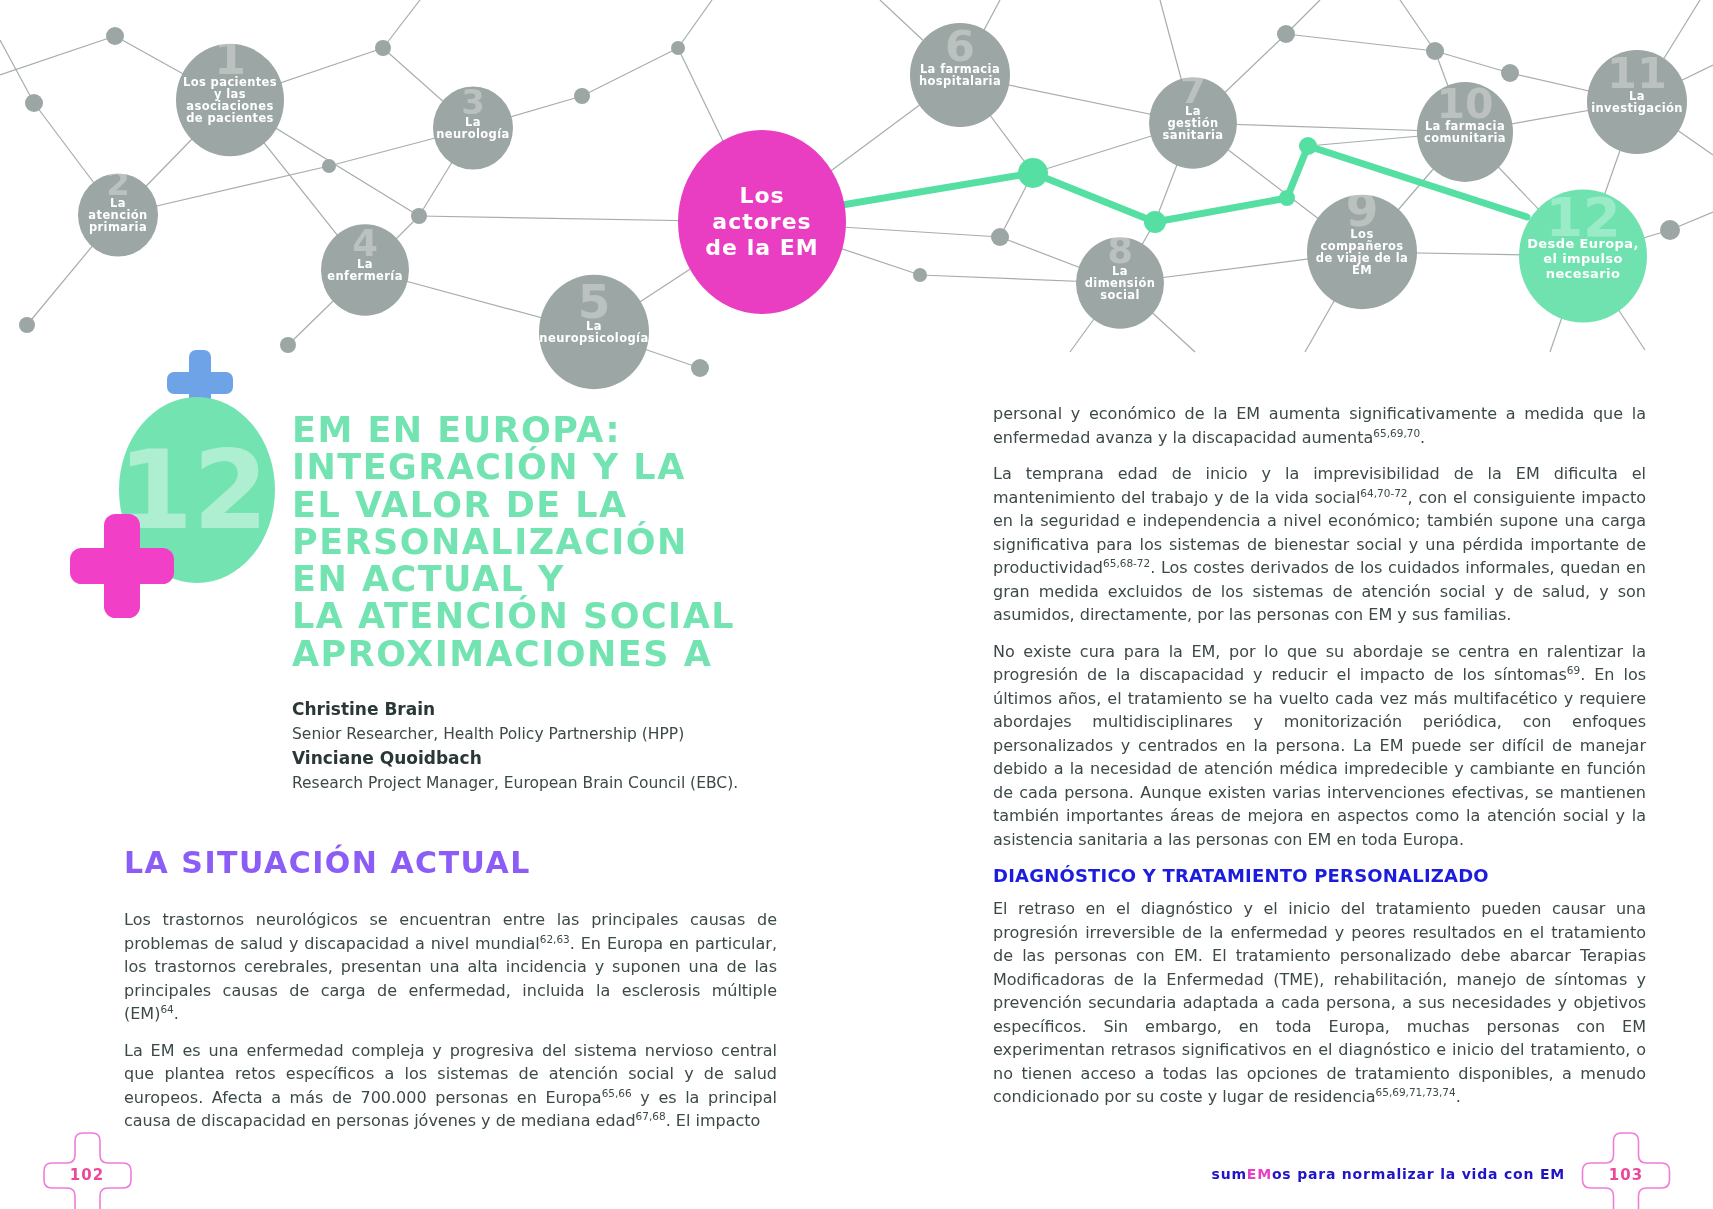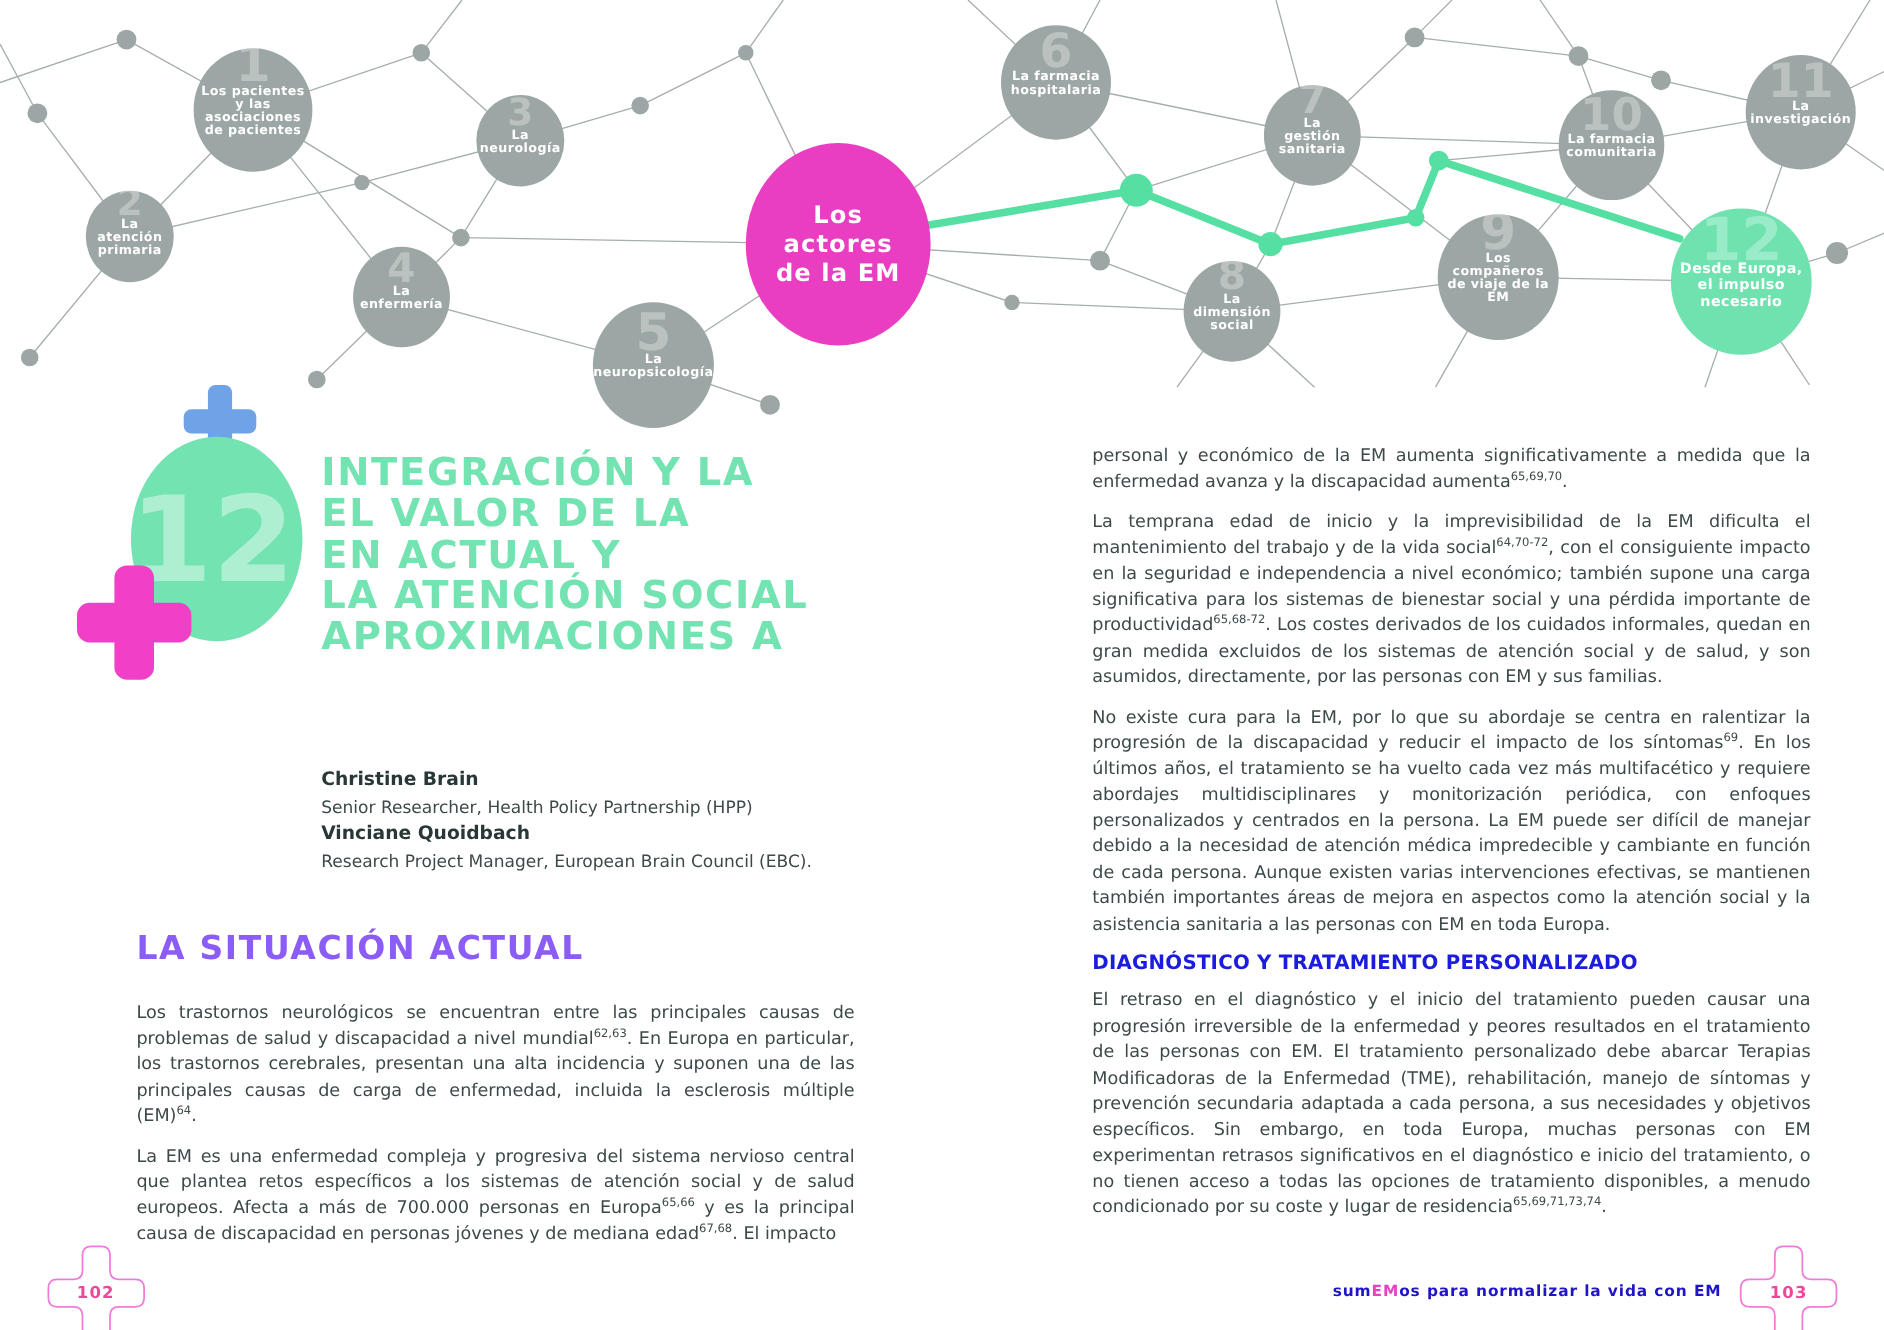--- a/index.html
+++ b/index.html
@@ -204,22 +204,24 @@
         <g fill="#F13FC8">
           <rect x="70" y="548" width="104" height="36" rx="11.52"></rect>
           <rect x="104" y="514" width="36" height="104" rx="11.52"></rect>
         </g>
       </g>
       <path d="M75,1141 Q75,1133 83,1133 L92,1133 Q100,1133 100,1141 L100,1155 Q100,1163 108,1163 L123,1163 Q131,1163 131,1171 L131,1180 Q131,1188 123,1188 L108,1188 Q100,1188 100,1196 L100,1215 L75,1215 L75,1196 Q75,1188 67,1188 L52,1188 Q44,1188 44,1180 L44,1171 Q44,1163 52,1163 L67,1163 Q75,1163 75,1155 Z" fill="#ffffff" stroke="#F07CD9" stroke-width="1.6"></path>
       <path d="M1613.5,1141 Q1613.5,1133 1621.5,1133 L1630.5,1133 Q1638.5,1133 1638.5,1141 L1638.5,1155 Q1638.5,1163 1646.5,1163 L1661.5,1163 Q1669.5,1163 1669.5,1171 L1669.5,1180 Q1669.5,1188 1661.5,1188 L1646.5,1188 Q1638.5,1188 1638.5,1196 L1638.5,1215 L1613.5,1215 L1613.5,1196 Q1613.5,1188 1605.5,1188 L1590.5,1188 Q1582.5,1188 1582.5,1180 L1582.5,1171 Q1582.5,1163 1590.5,1163 L1605.5,1163 Q1613.5,1163 1613.5,1155 Z" fill="#ffffff" stroke="#F07CD9" stroke-width="1.6"></path>
     </svg>
 
   <div id="title-block">
+      <div class="tline">EM EN EUROPA:</div>
       <div class="tline">INTEGRACIÓN Y LA</div>
       <div class="tline">EL VALOR DE LA</div>
+      <div class="tline">PERSONALIZACIÓN</div>
       <div class="tline">EN ACTUAL Y</div>
       <div class="tline">LA ATENCIÓN SOCIAL</div>
       <div class="tline">APROXIMACIONES A</div>
     </div>
 
   <div id="authors">
       <div class="aname">Christine Brain</div>
       <div class="arole">Senior Researcher, Health Policy Partnership (HPP)</div>
       <div class="aname">Vinciane Quoidbach</div>
       <div class="arole">Research Project Manager, European Brain Council (EBC).</div>

